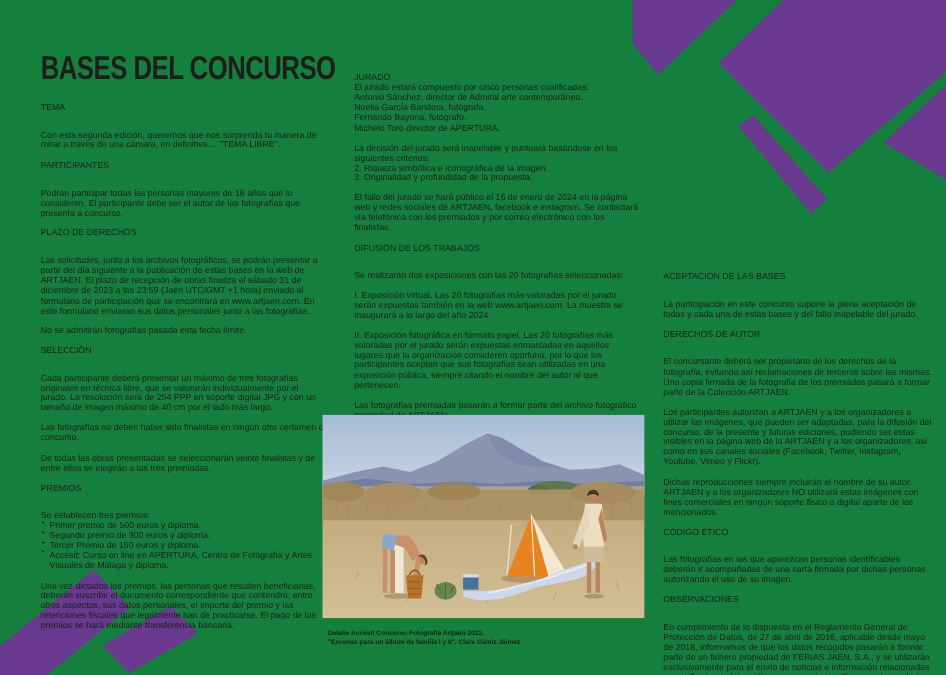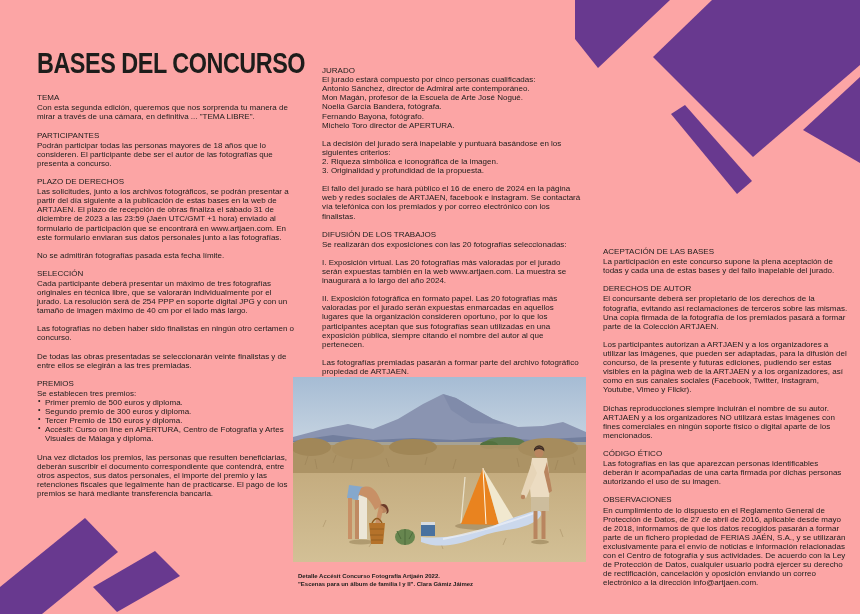--- a/index.html
+++ b/index.html
@@ -1,30 +1,30 @@
 <!DOCTYPE html>
 <html><head>
 <meta charset="utf-8">
 <style>
   html,body{margin:0;padding:0;background:#ffffff;}
-  .page{position:relative;width:860px;height:614px;background:#fca5a5;overflow:hidden;
+  .page{position:relative;width:860px;height:614px;background:#15803d;overflow:hidden;
         font-family:"Liberation Sans",sans-serif;color:#1d1d1b;}
   .deco{position:absolute;pointer-events:none;}
   .deco-tr{top:0;right:0;}
   .deco-bl{left:0;bottom:0;}
   .accent-fill{color:#68398f;}
   .col{position:absolute;font-size:8px;line-height:1.14;}
   .col-left{left:37px;top:46px;width:258px;}
   .col-mid{left:322px;top:57px;width:260px;}
   .col-right{left:603px;top:238px;width:246px;}
   .page-title{font-size:30px;font-weight:bold;letter-spacing:-0.6px;margin:0 0 13px 0;
               transform:scale(0.78,1);transform-origin:left top;white-space:nowrap;}
   .sec-heading{font-weight:normal;margin-top:9px;}
   .block-p{margin-top:9px;}
-  .sec-heading + .block-p{margin-top:1px;}
+  .sec-heading + .block-p{margin-top:16px;}
   .block-l{margin-top:0;}
   .block-b{margin-top:0;padding-left:8px;position:relative;}
   .block-b .dot{position:absolute;left:1px;top:-1px;font-size:7px;}
   .photo{position:absolute;left:293px;top:377px;width:293px;height:185px;}
   .photo svg{display:block;width:100%;height:100%;}
   .caption{position:absolute;left:298px;top:573px;font-size:6px;font-weight:bold;line-height:1.3;}
 </style>
 </head>
 <body>
 
@@ -64,21 +64,20 @@
         <div class="block-b"><span class="dot">•</span>Accésit: Curso on line en APERTURA, Centro de Fotografía y Artes Visuales de Málaga y diploma.</div>
         <div class="block-p">Una vez dictados los premios, las personas que resulten beneficiarias, deberán suscribir el documento correspondiente que contendrá, entre otros aspectos, sus datos personales, el importe del premio y las retenciones fiscales que legalmente han de practicarse. El pago de los premios se hará mediante transferencia bancaria.</div>
       </div>
   </div>
 
   <div class="col col-mid">
     <div>
         <div class="sec-heading">JURADO</div>
         <div class="block-l">El jurado estará compuesto por cinco personas cualificadas:</div>
         <div class="block-l">Antonio Sánchez, director de Admiral arte contemporáneo.</div>
-        <div class="block-l">Mon Magán, profesor de la Escuela de Arte José Nogué.</div>
         <div class="block-l">Noelia García Bandera, fotógrafa.</div>
         <div class="block-l">Fernando Bayona, fotógrafo.</div>
         <div class="block-l">Michelo Toro director de APERTURA.</div>
         <div class="block-p">La decisión del jurado será inapelable y puntuará basándose en los siguientes criterios:</div>
         <div class="block-l">2. Riqueza simbólica e iconográfica de la imagen.</div>
         <div class="block-l">3. Originalidad y profundidad de la propuesta.</div>
         <div class="block-p">El fallo del jurado se hará público el 16 de enero de 2024 en la página web y redes sociales de ARTJAEN, facebook e instagram. Se contactará vía telefónica con los premiados y por correo electrónico con los finalistas.</div>
         <div class="sec-heading">DIFUSIÓN DE LOS TRABAJOS</div>
         <div class="block-p">Se realizarán dos exposiciones con las 20 fotografías seleccionadas:</div>
         <div class="block-p">I. Exposición virtual. Las 20 fotografías más valoradas por el jurado serán expuestas también en la web www.artjaen.com. La muestra se inaugurará a lo largo del año 2024.</div>

